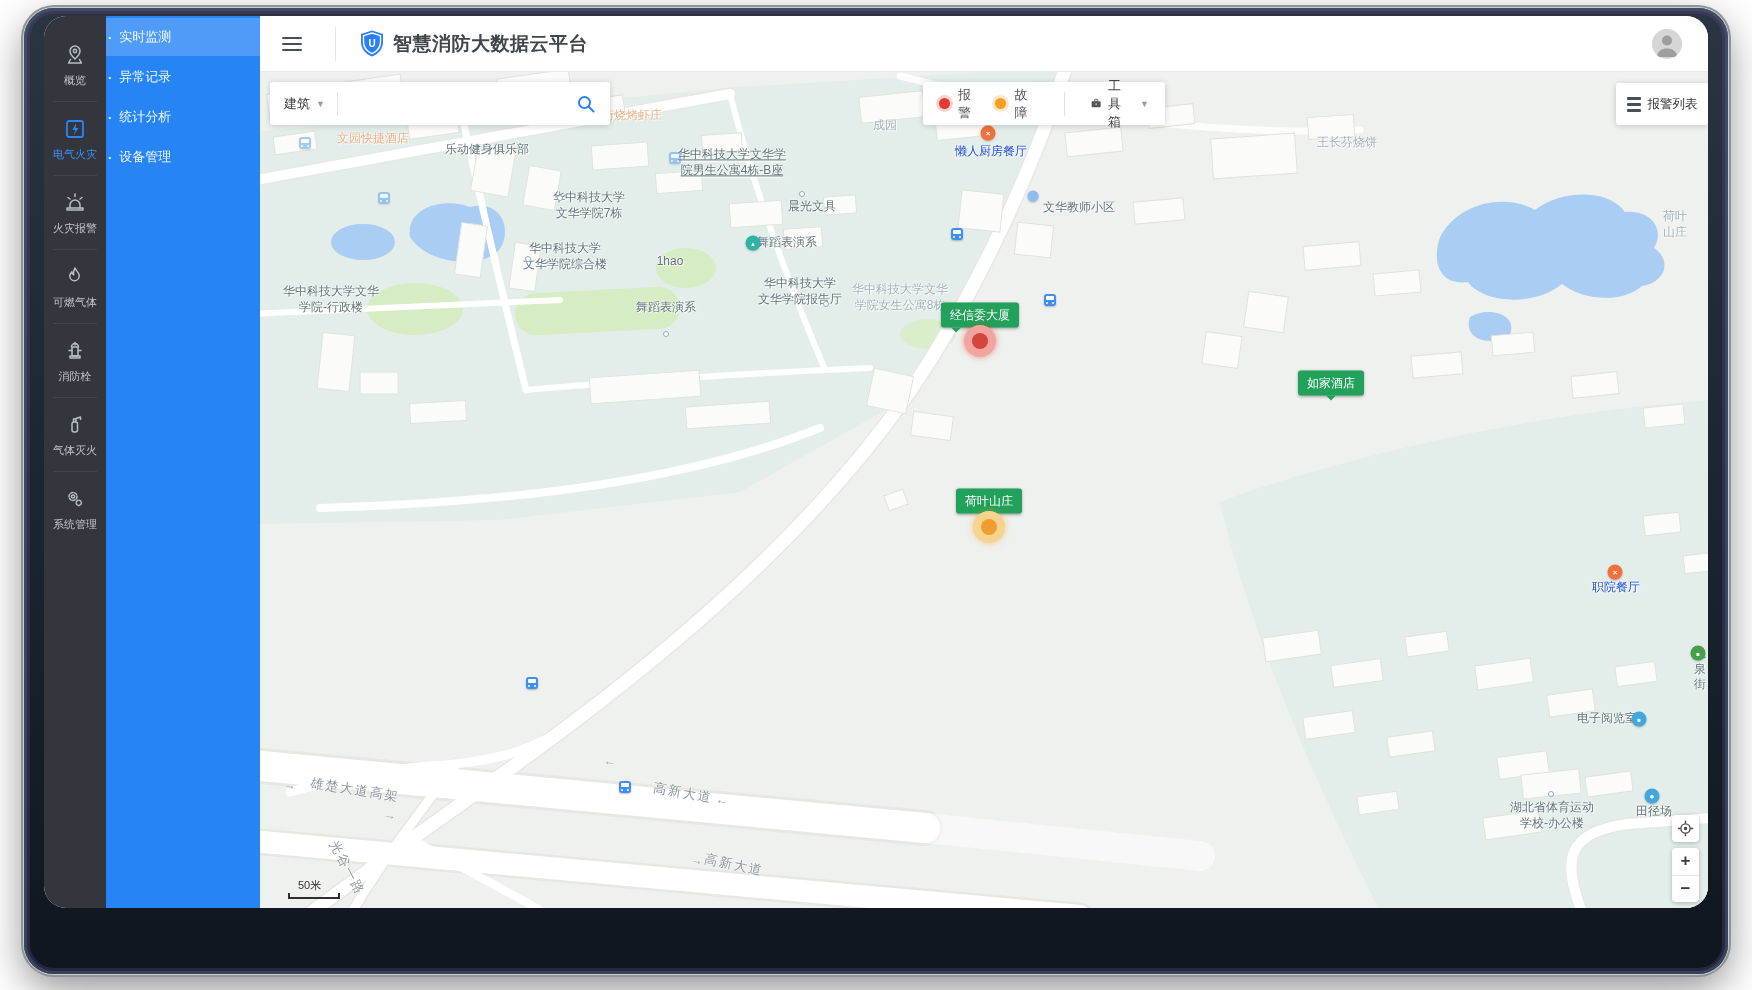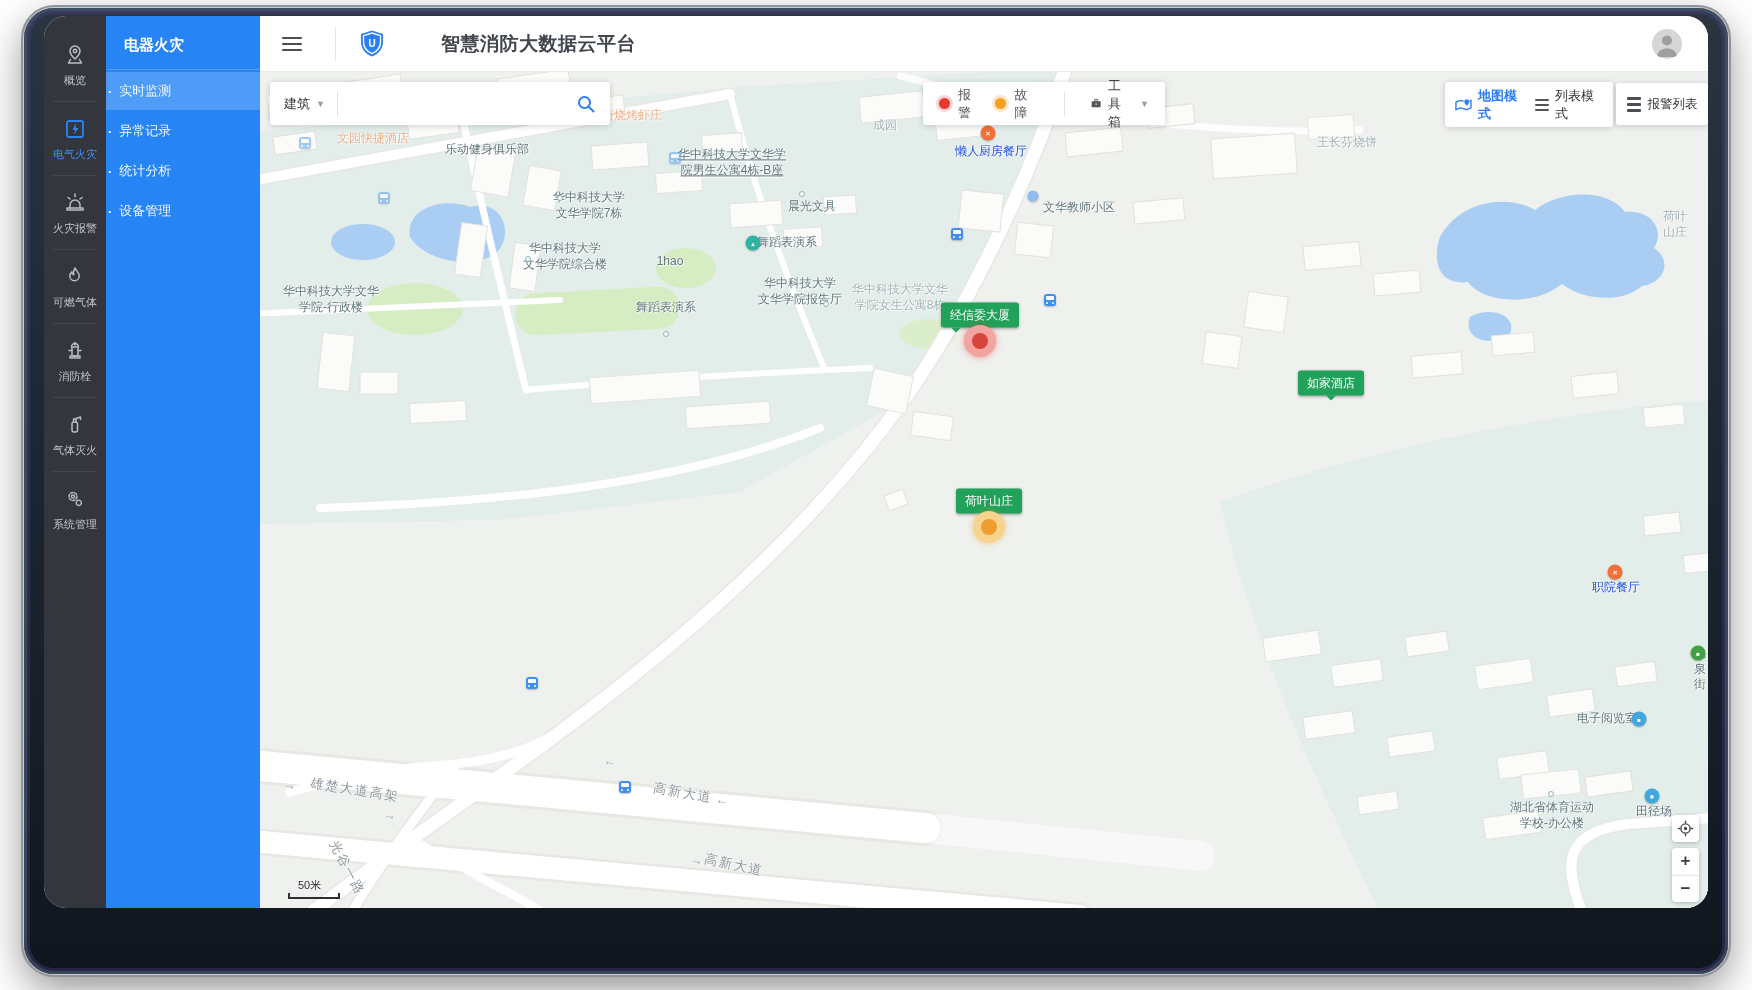--- a/index.html
+++ b/index.html
@@ -31,21 +31,21 @@
   .sub-item::before{content:"·";margin-right:7px;font-weight:bold;}
   .sub-item.active{background:#4f9cf8;}
 
   
   .main{flex:1;display:flex;flex-direction:column;min-width:0;}
   .topbar{height:56px;flex:none;background:#fff;border-bottom:1px solid #ebebeb;display:flex;align-items:center;position:relative;z-index:30;}
   .burger{width:20px;height:14px;margin-left:22px;display:flex;flex-direction:column;justify-content:space-between;cursor:pointer;}
   .burger i{display:block;height:2px;background:#4a4f55;border-radius:1px;}
   .tb-div{width:1px;height:34px;background:#e4e4e4;margin:0 24px 0 33px;}
   .logo{width:24px;height:27px;margin-right:9px;}
-  .app-title{font-size:19px;font-weight:bold;color:#41464c;letter-spacing:.5px;margin-left:48px;}
+  .app-title{font-size:19px;font-weight:bold;color:#41464c;letter-spacing:.5px;}
   .avatar{position:absolute;right:26px;top:13px;width:30px;height:30px;border-radius:50%;background:#d6d6d6;overflow:hidden;cursor:pointer;}
 
   
   .map{position:relative;flex:1;overflow:hidden;background:#eff1ee;}
   .map-bg{position:absolute;left:0;top:0;}
 
   .map-label{position:absolute;transform:translate(-50%,-50%);font-size:12px;line-height:1.3;text-align:center;
     white-space:pre-line;color:#5f7479;text-shadow:0 0 2px #fff,0 0 2px #fff,1px 1px 1px #fff;pointer-events:none;}
   .map-label.gray-faded{color:#a0b1b5;}
   .map-label.orange{color:#1d4ed8;}
@@ -170,21 +170,20 @@
       <svg width="24" height="24" viewBox="0 0 24 24">
         <circle cx="10" cy="9.5" r="4" stroke-dasharray="2.4 1.6"></circle>
             <circle cx="10" cy="9.5" r="1.6"></circle>
         <circle cx="15.8" cy="15.8" r="2.6" stroke-dasharray="1.8 1.3"></circle>
           </svg>
       <span class="lbl">系统管理</span>
     </div>
   </nav>
 
   <aside class="submenu">
-    <div class="sub-title">电器火灾</div>
     <div class="sub-item active">实时监测</div>
     <div class="sub-item">异常记录</div>
     <div class="sub-item">统计分析</div>
     <div class="sub-item">设备管理</div>
   </aside>
 
   <div class="main">
 
     <header class="topbar">
       <div class="burger">
@@ -455,37 +454,20 @@
           <svg width="16" height="15" viewBox="0 0 16 15">
             <rect x="5.5" y="1" width="5" height="3" rx="1" fill="none" stroke="#555" stroke-width="1.4"></rect>
             <rect x="1" y="4" width="14" height="9.5" rx="1.2" fill="#555"></rect>
             <rect x="7" y="7.5" width="2" height="2" fill="#fff"></rect>
               </svg>
           <span>工具箱</span>
           <span class="caret">▼</span>
         </div>
       </div>
 
-      <div class="card mode-card">
-        <div class="mode-btn active">
-          <svg width="18" height="16" viewBox="0 0 18 16">
-            <path d="M1 5 6 3l6 2 5-2v8l-5 2-6-2-5 2z" fill="none" stroke="#2a7ff3" stroke-width="1.5" stroke-linejoin="round"></path>
-            <path d="M12.5 1.5a3 3 0 0 1 3 3c0 2-3 4.5-3 4.5s-3-2.5-3-4.5a3 3 0 0 1 3-3z" fill="#2a7ff3" stroke="#fff" stroke-width=".8"></path>
-              </svg>
-          <span>地图模式</span>
-        </div>
-        <div class="mode-btn">
-          <span class="hlines">
-                <i></i>
-                <i></i>
-                <i></i>
-              </span>
-          <span>列表模式</span>
-        </div>
-      </div>
 
       <div class="card alarmlist-card">
         <span class="hlines bold">
               <i></i>
               <i></i>
               <i></i>
             </span>
         <span>报警列表</span>
       </div>
 

